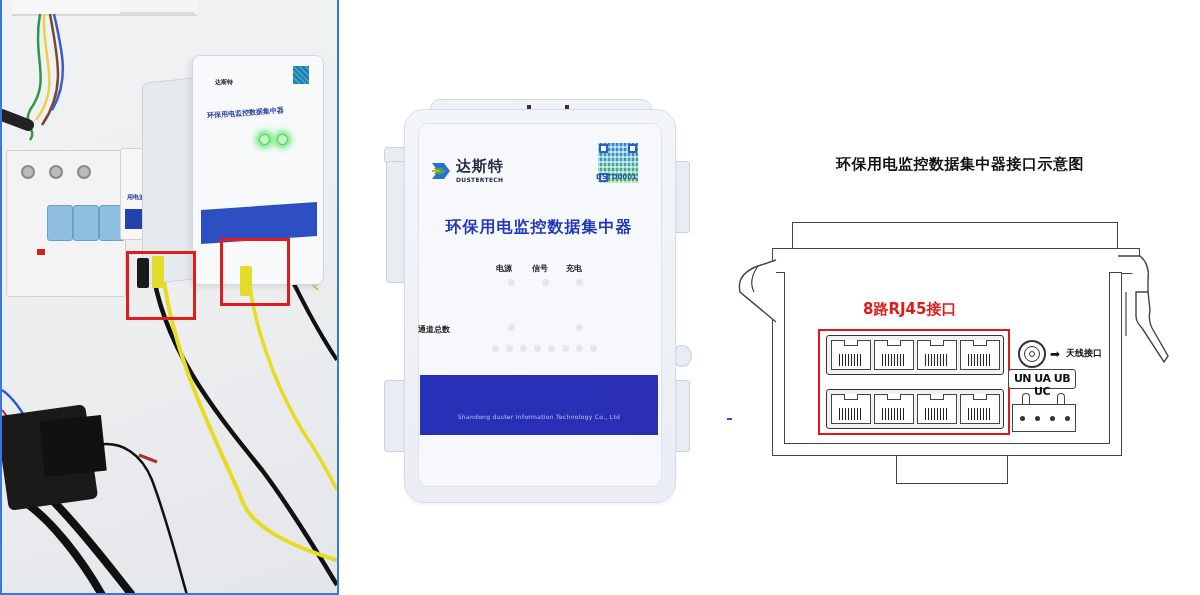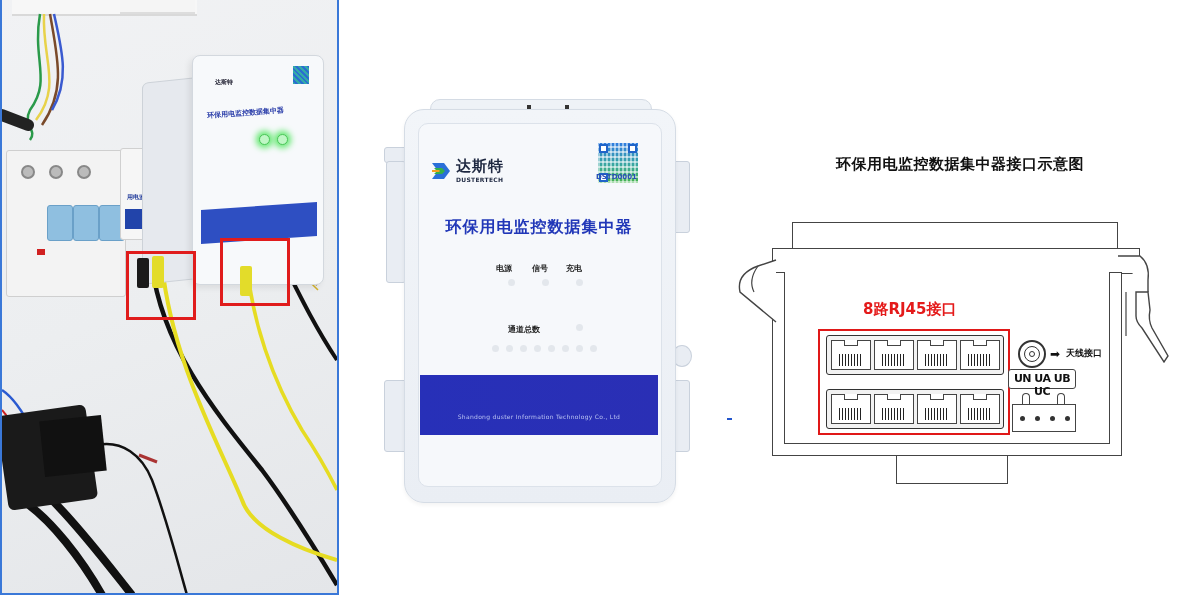--- a/index.html
+++ b/index.html
@@ -41,21 +41,21 @@
   .brand-en { left:76px; top:81px; font-size:6px; font-weight:bold; color:#1d2740; letter-spacing:0.3px; }
   .qr-main { left:218px; top:48px; width:40px; height:40px; background:
     repeating-linear-gradient(0deg, rgba(255,255,255,0.55) 0 2px, transparent 2px 5px),
     repeating-linear-gradient(90deg, rgba(255,255,255,0.5) 0 2px, transparent 2px 4px),
     linear-gradient(180deg,#2f7de0 0%,#3aa8a0 55%,#45b34a 100%); }
   .qr-main .f { position:absolute; width:9px; height:9px; border:2px solid #2064c8; background:#fff; box-sizing:border-box; }
   .qr-code-text { left:216px; top:78px; width:44px; text-align:left; font-size:7px; font-weight:bold; color:#2a4fb8; }
   .dv-title { left:38px; top:122px; width:242px; text-align:center; font-size:16px; font-weight:bold; color:#2137b8; letter-spacing:1px; }
   .ind-label { top:168px; font-size:8px; font-weight:bold; color:#222; }
   .ind-dot { top:184px; width:7px; height:7px; border-radius:50%; background:#e3e7ec; }
-  .chan-label { left:38px; top:229px; width:212px; text-align:center; font-size:8px; font-weight:bold; color:#222; }
+  .chan-label { left:38px; top:229px; width:212px; text-align:left; font-size:8px; font-weight:bold; color:#222; }
   .chan-dot { top:250px; width:7px; height:7px; border-radius:50%; background:#e3e7ec; }
   .dv-band { left:40px; top:280px; width:238px; height:60px; background:linear-gradient(90deg,#2730b8 0%,#2a2fb5 100%); }
   .band-cn { left:40px; top:298px; width:238px; text-align:center; font-size:11px; color:#d9defa; letter-spacing:3px; }
   .band-en { left:40px; top:318px; width:238px; text-align:center; font-size:6px; color:#b9c2f2; letter-spacing:0.3px; }
 
   
   .diag-title { left:760px; top:155px; width:400px; text-align:center; font-size:15px; color:#111; font-weight:bold; letter-spacing:0.5px; }
   .line { position:absolute; border:1.4px solid #444; box-sizing:border-box; background:#fff; }
   .red-title { left:863px; top:300px; font-size:15px; color:#e41a1a; font-weight:bold; }
   .rj-group { left:818px; top:329px; width:192px; height:106px; border:2px solid #e01818; box-sizing:border-box; }

